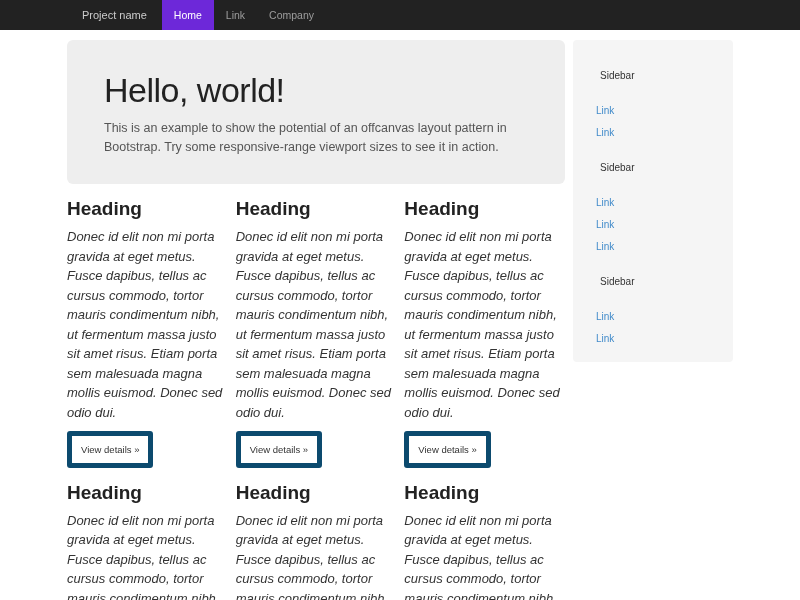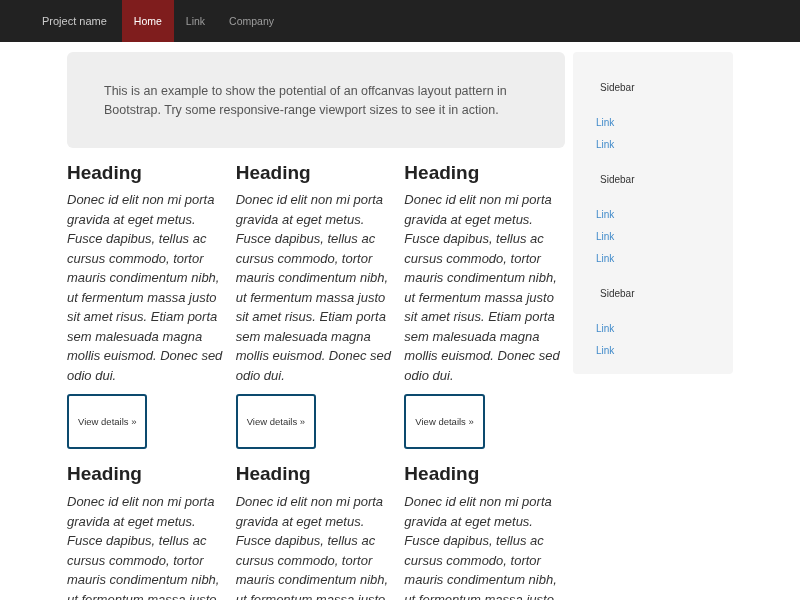--- a/index.html
+++ b/index.html
@@ -7,46 +7,46 @@
   body {
     width: 800px; height: 600px;
     background: #ffffff;
     font-family: "Liberation Sans", sans-serif;
     color: #333;
     overflow: hidden;
   }
 
   
   .navbar {
-    height: 42px;
+    height: 30px;
     background: #222222;
     display: flex;
     align-items: stretch;
-    padding-left: 27px;
+    padding-left: 67px;
   }
   .brand {
     color: #cccccc;
     font-size: 11px;
     display: flex;
     align-items: center;
     padding: 0 15px;
     text-decoration: none;
     cursor: pointer;
   }
   .nav { display: flex; }
   .nav-link {
     color: #9d9d9d;
     font-size: 10.5px;
     display: flex;
     align-items: center;
     padding: 0 12px;
     text-decoration: none;
     cursor: pointer;
   }
-  .nav-link.active { background: #7f1d1d; color: #ffffff; }
+  .nav-link.active { background: #6d28d9; color: #ffffff; }
 
   
   .container { margin: 0 67px; }
   .row { display: flex; margin-top: 10px; }
   .main-col { width: 498px; margin-right: 8px; }
 
   
   .jumbotron {
     background: #eeeeee;
     border-radius: 6px;
@@ -84,23 +84,23 @@
     line-height: 1.5;
     color: #333;
     font-style: italic;
   }
   .btn {
     display: inline-block;
     font-family: "Liberation Sans", sans-serif;
     font-size: 9.5px;
     color: #333;
     background: #ffffff;
-    border: 2px solid #0c4a6e;
+    border: 5px solid #0c4a6e;
     border-radius: 3px;
-    padding: 20px 9px;
+    padding: 8px 9px;
     cursor: pointer;
   }
 
   
   .sidebar {
     width: 160px;
     background: #f5f5f5;
     border-radius: 4px;
     padding: 12px 14px;
     align-self: flex-start;
@@ -145,20 +145,21 @@
     <a class="nav-link">Company</a>
   </div>
 </nav>
 
 <div class="container">
   <div class="row">
 
     <div class="main-col">
 
       <div class="jumbotron">
+        <h1>Hello, world!</h1>
         <p>This is an example to show the potential of an offcanvas layout pattern in Bootstrap. Try some responsive-range viewport sizes to see it in action.</p>
       </div>
 
       <div class="cards-row">
         <div class="card">
           <h2>Heading</h2>
           <p>Donec id elit non mi porta gravida at eget metus. Fusce dapibus, tellus ac cursus commodo, tortor mauris condimentum nibh, ut fermentum massa justo sit amet risus. Etiam porta sem malesuada magna mollis euismod. Donec sed odio dui.</p>
           <button class="btn">View details »</button>
         </div>
         <div class="card">

